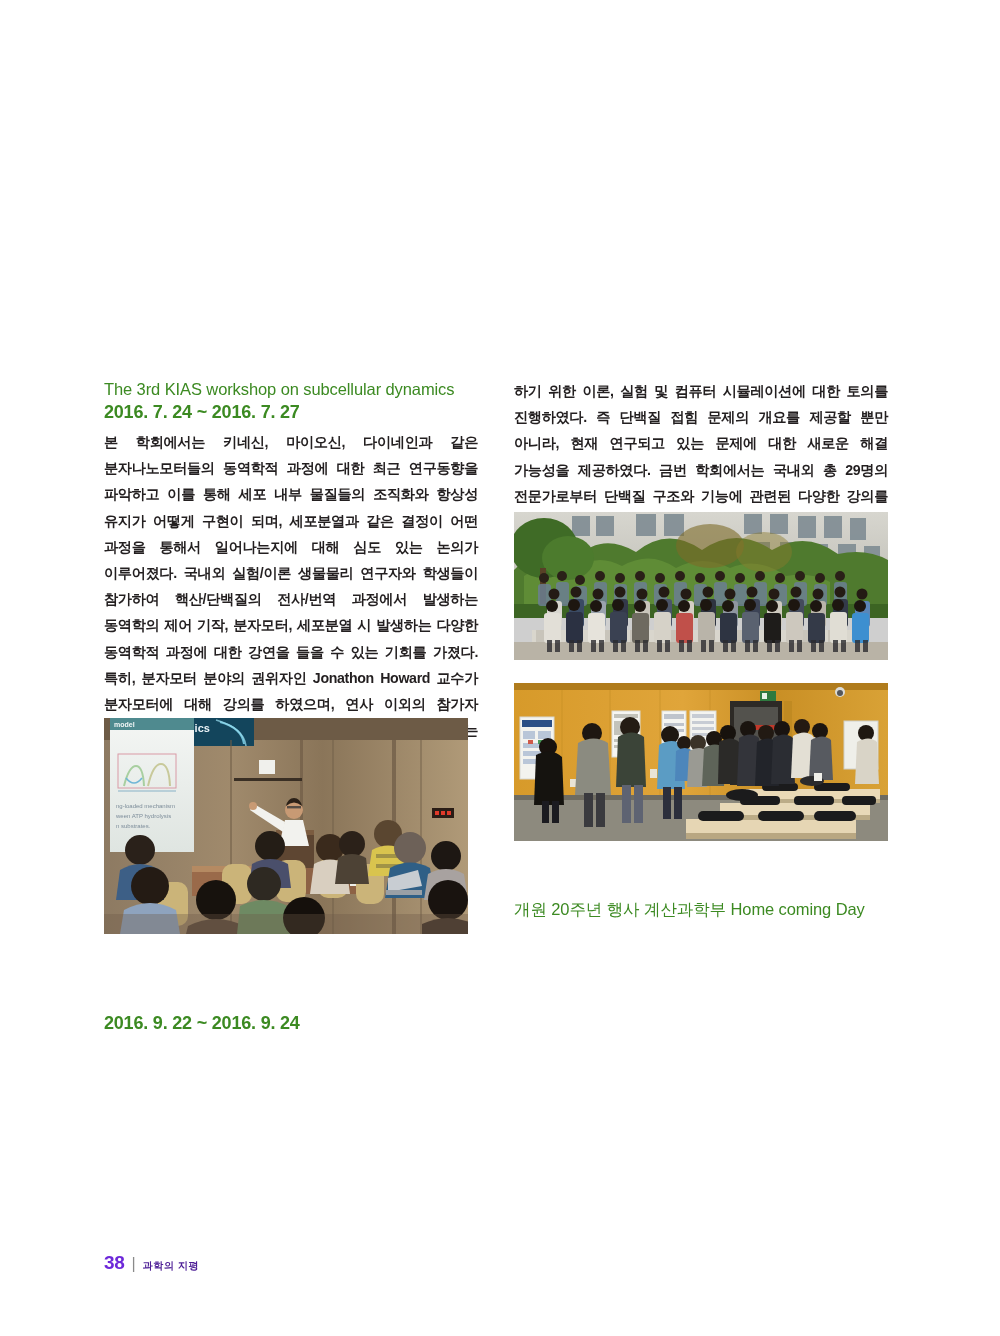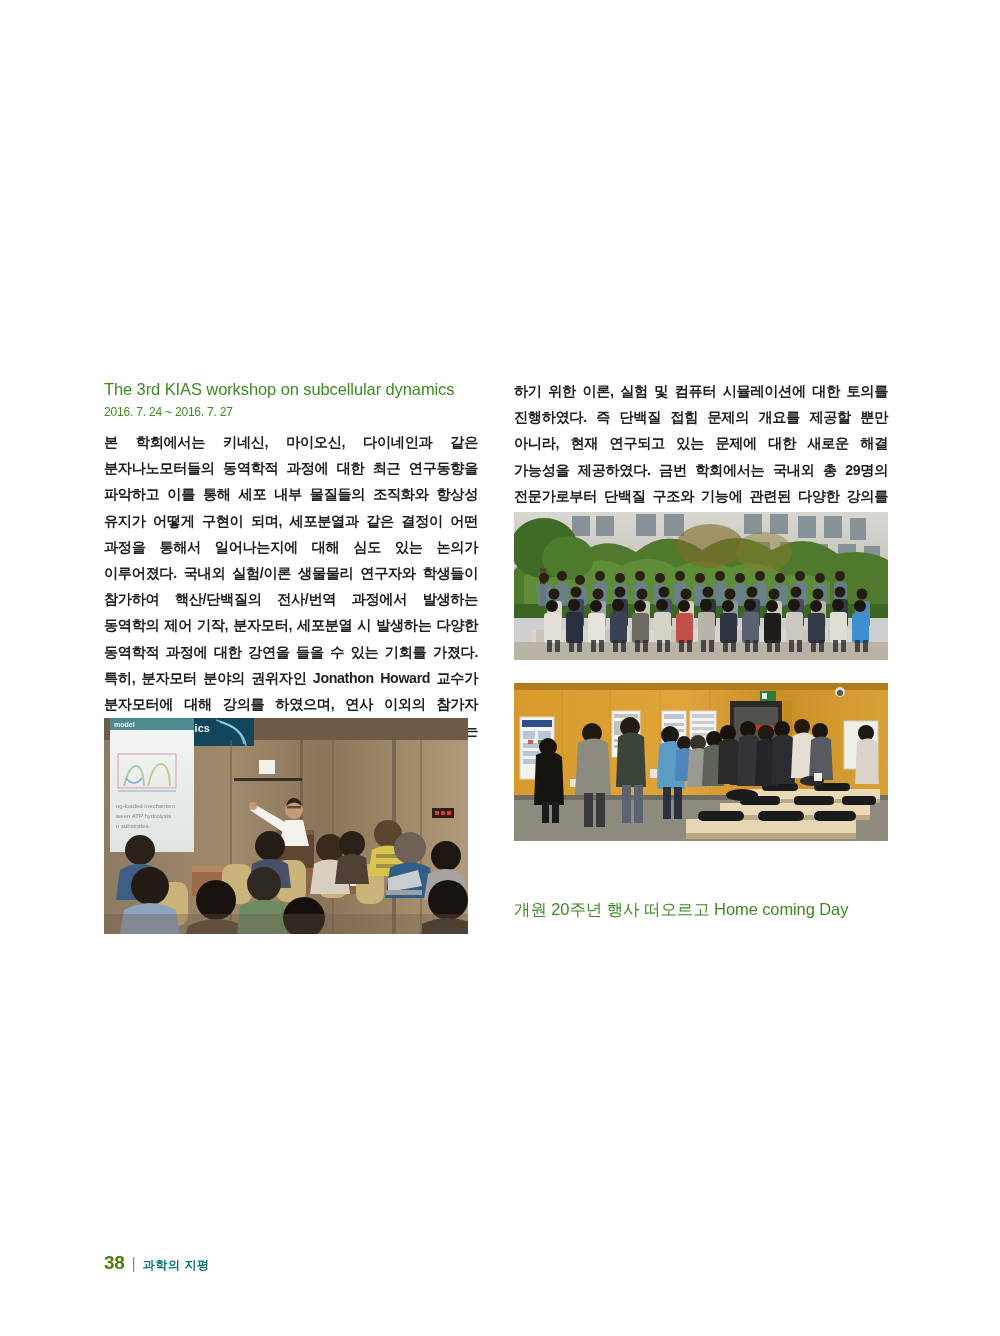--- a/index.html
+++ b/index.html
@@ -35,23 +35,23 @@
   .section-title {
     color: #3c8a22;
     font-size: 16.5px;
     line-height: 22px;
     letter-spacing: -0.1px;
     margin: 0 0 3px 0;
     font-weight: 400;
   }
   .section-date {
     color: #3c8a22;
-    font-size: 12px;
+    font-size: 18px;
     line-height: 18px;
-    font-weight: 400;
+    font-weight: 700;
     letter-spacing: -0.2px;
     margin: 0 0 8px 0;
   }
   .body-text {
     color: #231f20;
     font-size: 14.2px;
     line-height: 26.2px;
     text-align: justify;
     text-justify: inter-character;
     letter-spacing: -0.35px;
@@ -78,59 +78,60 @@
   
   .footer {
     position: absolute;
     left: 104px;
     top: 1252px;
     display: flex;
     align-items: baseline;
     gap: 7px;
   }
   .footer .page-num {
-    color: #4d7c0f;
+    color: #6d28d9;
     font-size: 19px;
     font-weight: 700;
     letter-spacing: -0.3px;
   }
   .footer .divider {
     color: #8a8a8a;
     font-size: 16px;
     font-weight: 300;
   }
   .footer .footer-label {
-    color: #0f766e;
-    font-size: 12px;
+    color: #4c1d95;
+    font-size: 10px;
     font-weight: 600;
     letter-spacing: 0.6px;
   }
 </style>
 </head>
 <body>
 
 <div class="page">
 
   <div class="col col-left">
 
     <h2 class="section-title">The 3rd KIAS workshop on subcellular dynamics</h2>
     <div class="section-date">2016. 7. 24 ~ 2016. 7. 27</div>
     <p class="body-text">본 학회에서는 키네신, 마이오신, 다이네인과 같은 분자나노모터들의 동역학적 과정에 대한 최근 연구동향을 파악하고 이를 통해 세포 내부 물질들의 조직화와 항상성 유지가 어떻게 구현이 되며, 세포분열과 같은 결정이 어떤 과정을 통해서 일어나는지에 대해 심도 있는 논의가 이루어졌다. 국내외 실험/이론 생물물리 연구자와 학생들이 참가하여 핵산/단백질의 전사/번역 과정에서 발생하는 동역학의 제어 기작, 분자모터, 세포분열 시 발생하는 다양한 동역학적 과정에 대한 강연을 들을 수 있는 기회를 가졌다. 특히, 분자모터 분야의 권위자인 Jonathon Howard 교수가 분자모터에 대해 강의를 하였으며, 연사 이외의 참가자 중에서도 선별하여 각자의 연구에 대해 청취하고 토론하는 시간을 가졌다.</p>
 
     <div style="height:244px"></div>
 
+    <div class="section-date">2016. 9. 22 ~ 2016. 9. 24</div>
   </div>
 
   <div class="col col-right">
 
     <p class="body-text">하기 위한 이론, 실험 및 컴퓨터 시뮬레이션에 대한 토의를 진행하였다. 즉 단백질 접힘 문제의 개요를 제공할 뿐만 아니라, 현재 연구되고 있는 문제에 대한 새로운 해결 가능성을 제공하였다. 금번 학회에서는 국내외 총 29명의 전문가로부터 단백질 구조와 기능에 관련된 다양한 강의를 들을 수 있었다.</p>
 
     <div style="height:363px"></div>
 
-    <h2 class="section-title">개원 20주년 행사 떠오르고 Home coming Day</h2>
+    <h2 class="section-title">개원 20주년 행사 계산과학부 Home coming Day</h2>
   </div>
 
   <div class="photo" id="photo-lecture">
     <svg viewBox="0 0 364 216" preserveAspectRatio="none">
       <defs>
         <linearGradient id="wallG" x1="0" y1="0" x2="1" y2="0">
           <stop offset="0%" stop-color="#8d7a62"></stop>
           <stop offset="35%" stop-color="#a08a6c"></stop>
           <stop offset="60%" stop-color="#8a7559"></stop>
           <stop offset="100%" stop-color="#b09a78"></stop>

